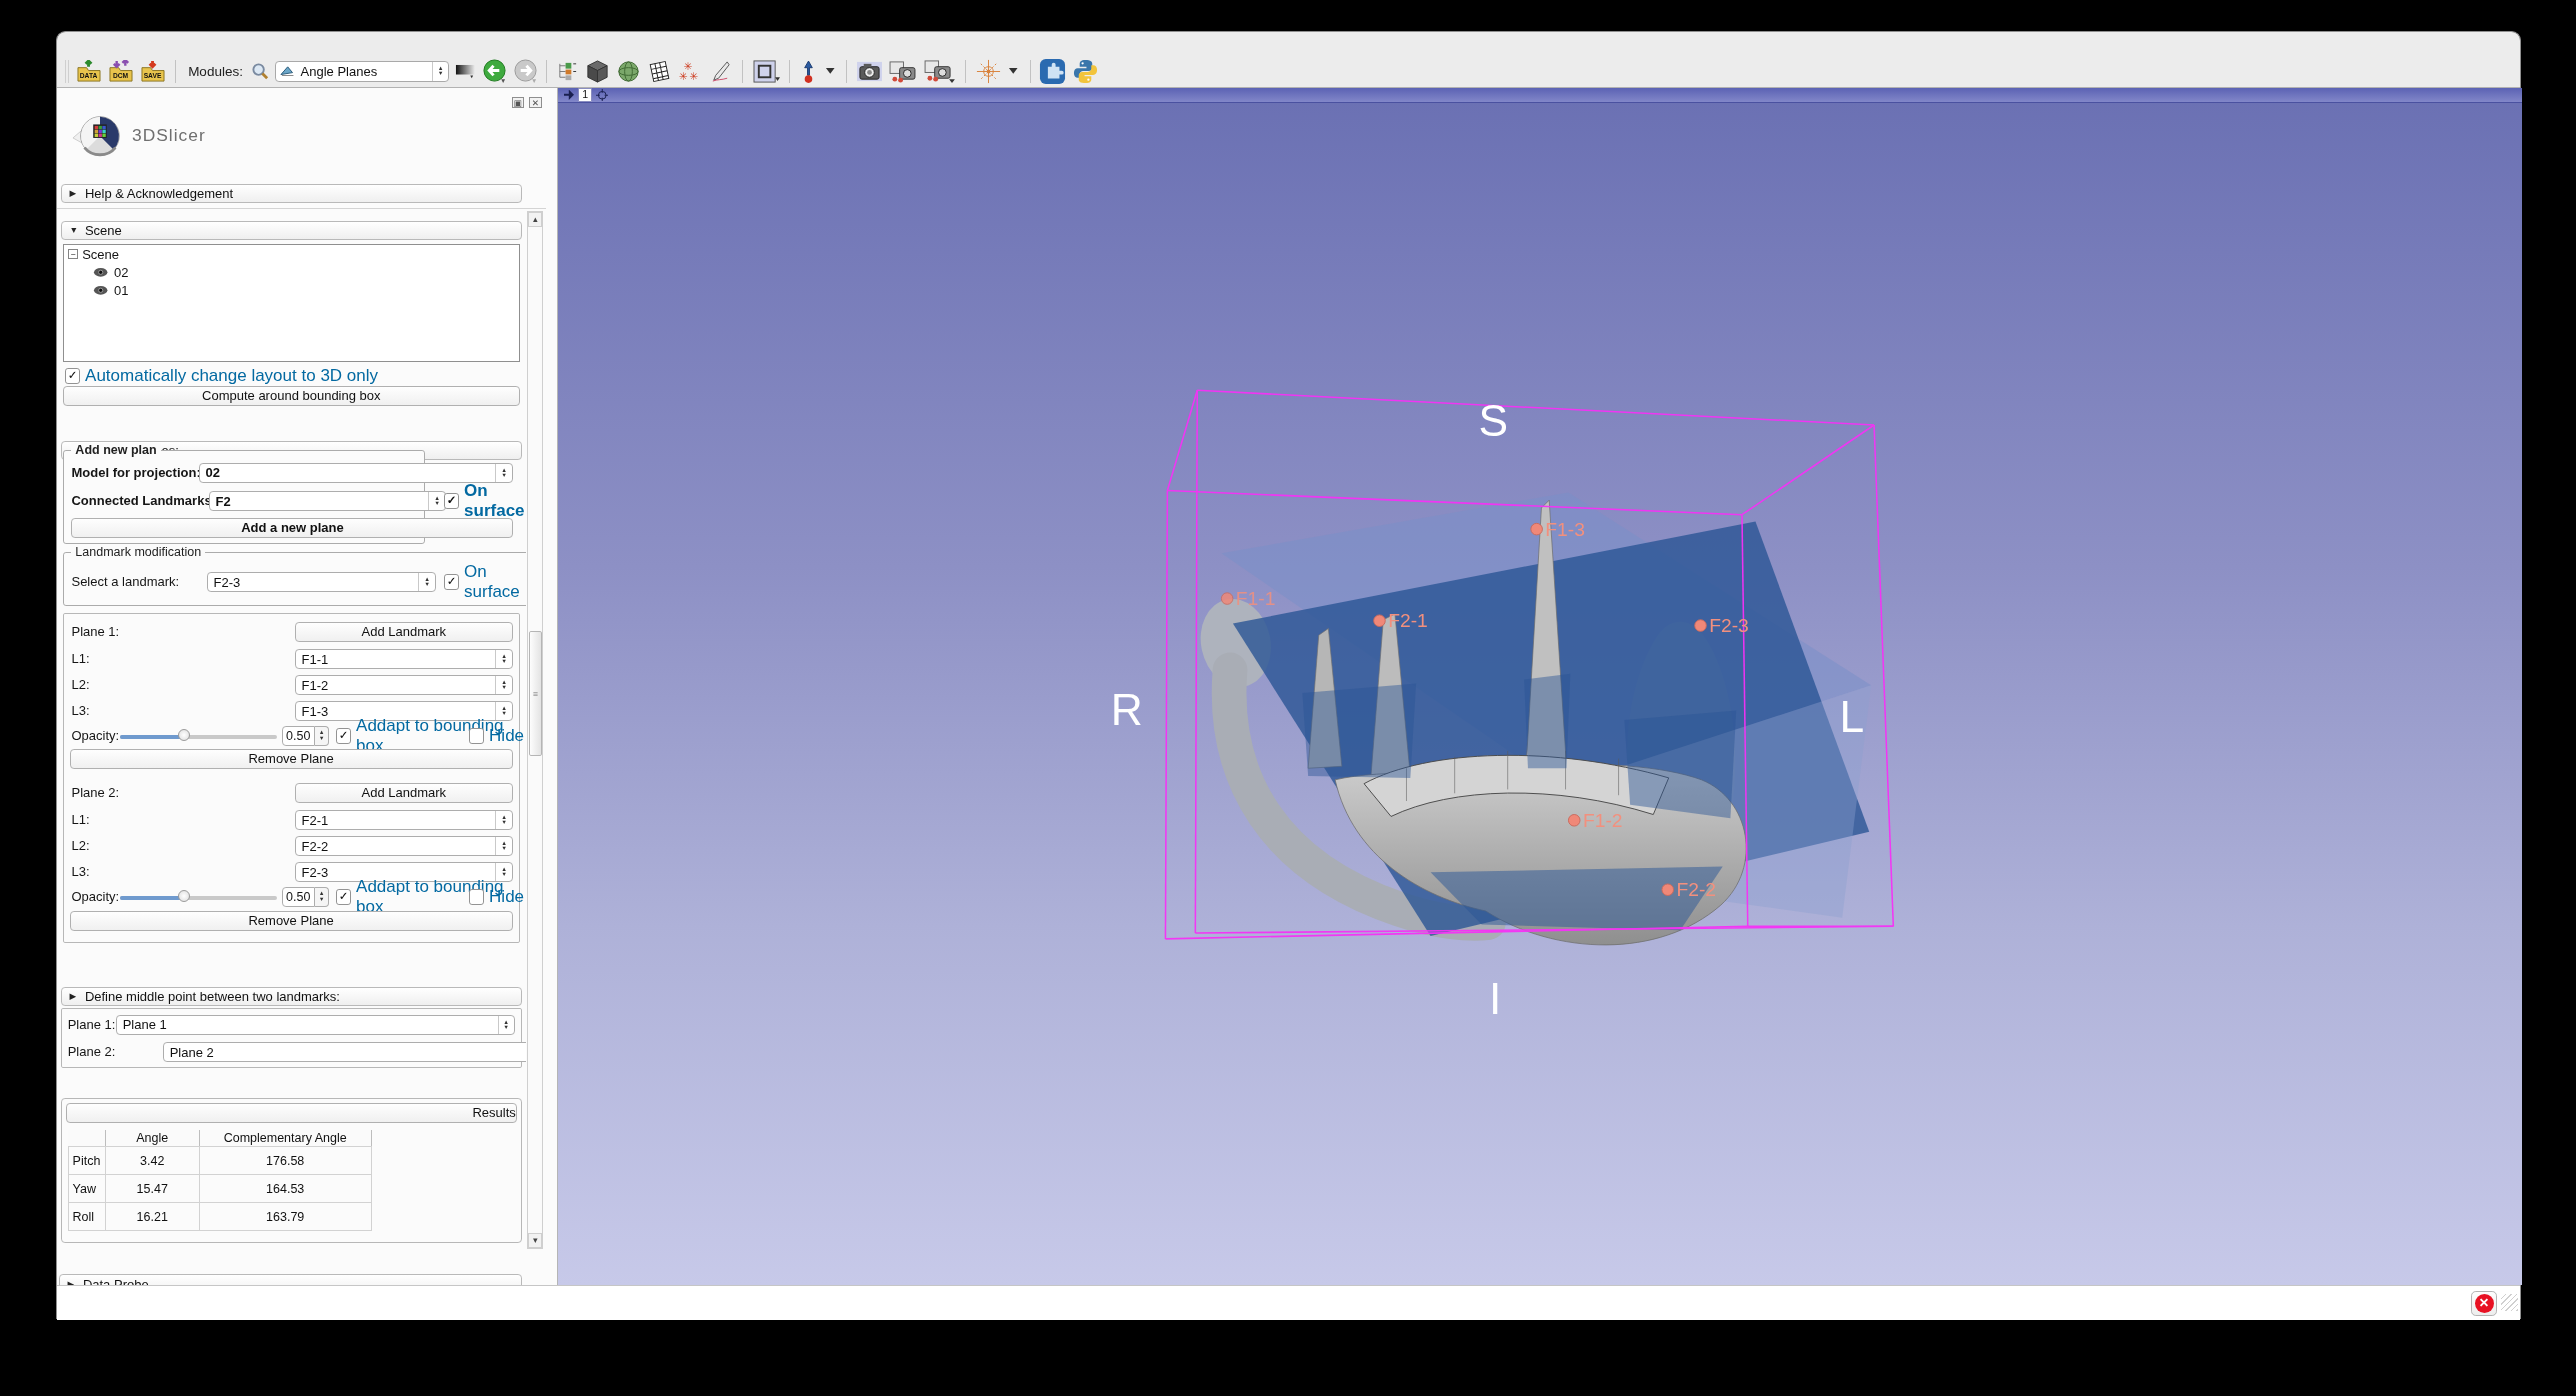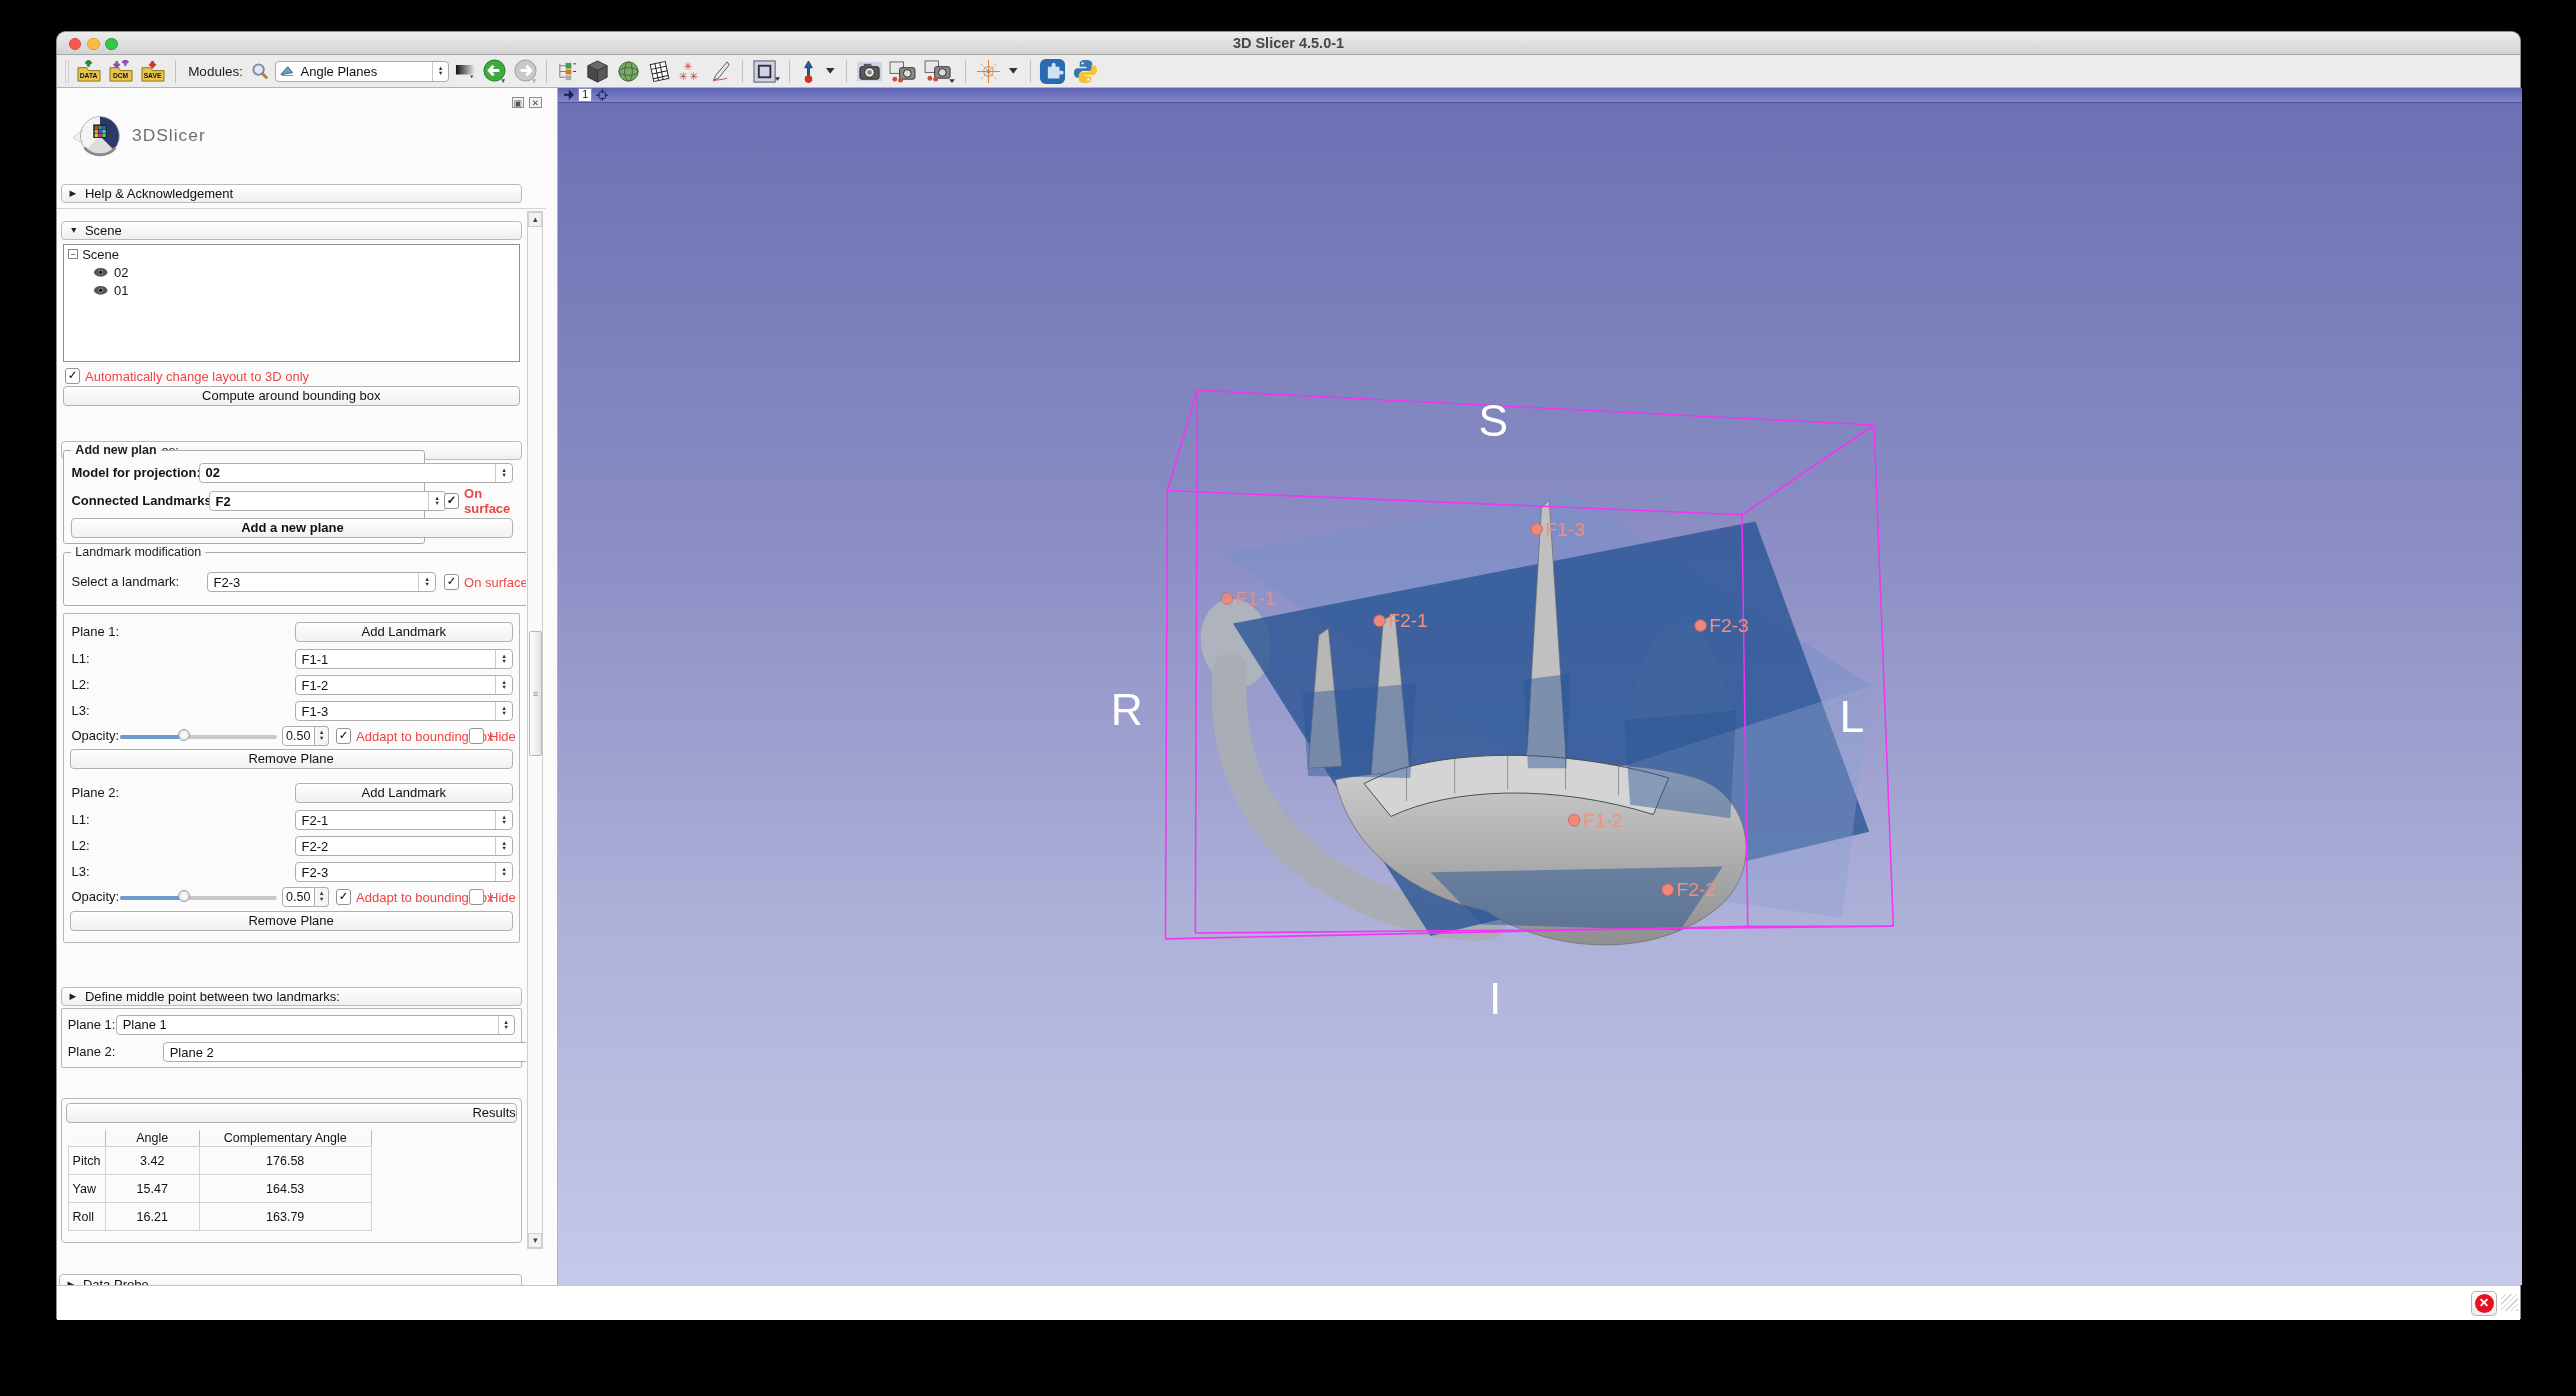--- a/index.html
+++ b/index.html
@@ -47,21 +47,21 @@
   .plainbox{position:absolute;border:1px solid #b7b7b7;border-radius:1.9px;background:#fbfbfb;box-sizing:border-box;}
   .btn{position:absolute;height:20px;background:linear-gradient(#fefefe,#f0f0f0);border:1px solid #b0b0b0;
        border-radius:3.9px;text-align:center;line-height:18.3px;font-size:13px;color:#111;box-sizing:border-box;}
   .combo{position:absolute;height:20px;background:#fff;border:1px solid #adadad;border-radius:3.9px;
          box-sizing:border-box;display:flex;align-items:center;}
   .combo .txt{flex:1;padding-left:5.8px;font-size:13px;color:#111;white-space:nowrap;overflow:hidden;}
   .lbl{position:absolute;font-size:13px;color:#151515;line-height:20px;white-space:nowrap;}
   .chk{position:absolute;display:flex;align-items:center;gap:4.8px;height:20px;}
   .chk .box{width:13.5px;height:13.5px;border:1px solid #939393;border-radius:2.9px;background:#fff;
             font-size:11.6px;line-height:12.5px;text-align:center;color:#111;flex:none;}
-  .chk .cap{font-size:13px;color:#ef4444;}
+  .chk .cap{font-size:17px;color:#0369a1;}
   .spin{position:absolute;height:20px;display:flex;box-sizing:border-box;}
   .spin .val{width:33px;background:#fff;border:1px solid #adadad;border-radius:3.9px 0 0 3.9px;
              font-size:12.5px;line-height:18.3px;text-align:center;box-sizing:border-box;}
   .spin .arr{width:14.5px;border:1px solid #adadad;border-left:none;border-radius:0 3.9px 3.9px 0;background:#f5f5f5;
              display:flex;flex-direction:column;align-items:center;justify-content:center;font-size:5.8px;
              line-height:5.8px;color:#333;box-sizing:border-box;}
   .slider{position:absolute;height:20px;}
   .slider .groove{position:absolute;left:0;right:0;top:8.7px;height:3.9px;background:#c9c9c9;border-radius:1.9px;}
   .slider .fill{position:absolute;left:0;top:8.7px;height:3.9px;background:#6f9ace;border-radius:1.9px;}
   .slider .thumb{position:absolute;top:2.9px;width:12.5px;height:12.5px;border-radius:50%;
@@ -101,26 +101,20 @@
   .grip{position:absolute;right:1.9px;top:7.7px;width:17.4px;height:17.4px;
         background:repeating-linear-gradient(135deg,transparent 0 2.9px,#d0d0d0 2.9px 3.9px);}
   svg text{font-family:"Liberation Sans","DejaVu Sans",sans-serif;}
 </style>
 </head>
 <body>
 
 <div class="screen">
   <div class="window">
 
-    <div class="titlebar">
-      <div class="tl tl-red"></div>
-      <div class="tl tl-yel"></div>
-      <div class="tl tl-grn"></div>
-      <div class="title-text">3D Slicer 4.5.0-1</div>
-    </div>
 
     <div class="toolbar">
       <div class="tb-grip"></div>
       <div class="tb-ic">
         <svg width="26" height="23" viewBox="0 0 27 24">
             <path d="M2 8 h9 l2 3 h12 v11 h-23 z" fill="#e8c44c" stroke="#8a741f"></path>
             <text x="13" y="19" font-size="7" font-weight="bold" text-anchor="middle" fill="#111">DATA</text>
             <path d="M13 7 V3 M10 4 L13 1 L16 4" stroke="#2c8a2c" stroke-width="3" fill="none"></path>
           </svg>
       </div>

